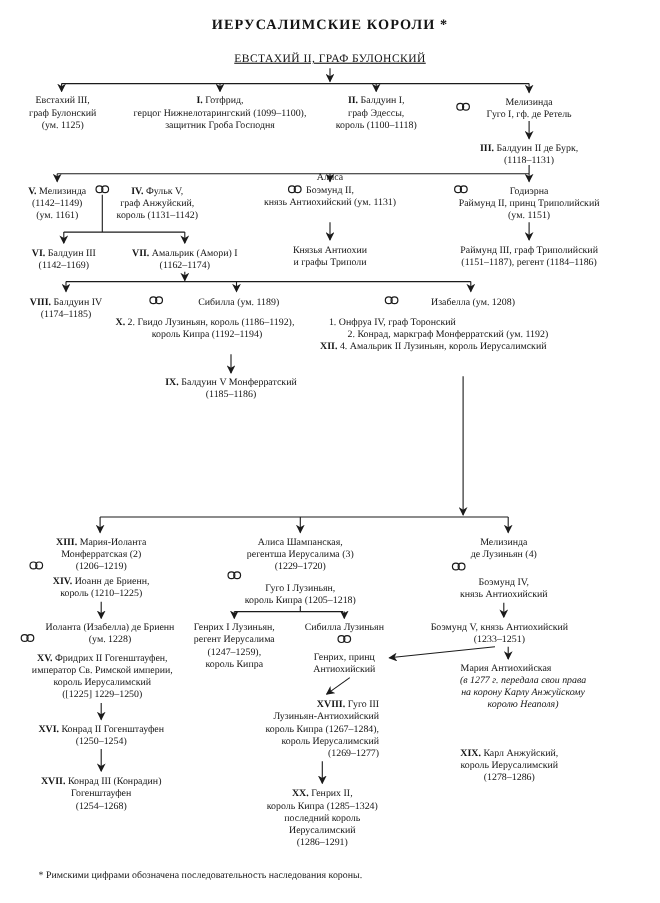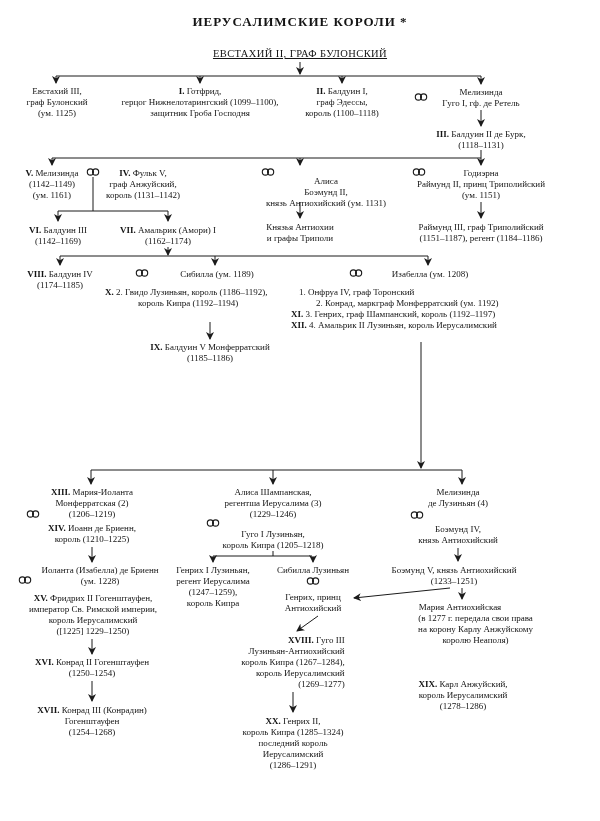--- a/index.html
+++ b/index.html
@@ -9,21 +9,21 @@
   .wire{stroke:#1b1b1b;stroke-width:1;fill:none;}
   .ring{fill:none;stroke:#1b1b1b;stroke-width:1.1;}
   .title{position:absolute;left:300px;top:14px;transform:translateX(-50%);
          font-size:13px;font-weight:bold;letter-spacing:1px;white-space:nowrap;}
   .rootname{position:absolute;left:300px;top:48px;transform:translateX(-50%);
          font-size:10.5px;letter-spacing:.4px;white-space:nowrap;text-decoration:underline;}
   .node{position:absolute;transform:translateX(-50%);text-align:center;white-space:nowrap;}
   .node.left{transform:none;text-align:left;}
   .ln{font-size:9px;line-height:11px;}
   .ln b{font-weight:bold;}
-  .ln.it{margin-left:31px;}
+  .ln.it{font-style:italic;margin-left:31px;}
   .footnote{position:absolute;left:35px;top:790px;font-size:9px;white-space:nowrap;}
 </style>
 </head>
 <body>
 
 <div id="canvas">
   <svg id="wires" width="600" height="821" viewBox="0 0 600 821">
     <defs>
       <marker id="arr" viewBox="0 0 8 8" refX="7" refY="4" markerWidth="8" markerHeight="8" markerUnits="userSpaceOnUse" orient="auto">
         <path d="M0,0 L8,4 L0,8 L2.3,4 Z" fill="#1b1b1b"></path>
@@ -144,21 +144,21 @@
       <div class="node" style="left: 52px; top: 168px;">
         <div class="ln"><b>V.</b> Мелизинда</div>
         <div class="ln">(1142–1149)</div>
         <div class="ln">(ум. 1161)</div>
       </div>
       <div class="node" style="left: 143px; top: 168px;">
         <div class="ln"><b>IV.</b> Фульк V,</div>
         <div class="ln">граф Анжуйский,</div>
         <div class="ln">король (1131–1142)</div>
       </div>
-      <div class="node" style="left: 300px; top: 176px; margin-left: 26px;">
+      <div class="node" style="left: 300px; top: 156px;">
         <div class="ln">Алиса</div>
         <div class="ln">Боэмунд II,</div>
         <div class="ln">князь Антиохийский (ум. 1131)</div>
       </div>
       <div class="node" style="left: 481px; top: 168px;">
         <div class="ln">Годиэрна</div>
         <div class="ln">Раймунд II, принц Триполийский</div>
         <div class="ln">(ум. 1151)</div>
       </div>
       <div class="node" style="left: 300px; top: 222px;">
@@ -187,40 +187,39 @@
       <div class="node left" style="left: 105px; top: 287px;">
         <div class="ln"><b>X.</b> 2. Гвидо Лузиньян, король (1186–1192),</div>
         <div class="ln" style="padding-left: 33px;">король Кипра (1192–1194)</div>
       </div>
       <div class="node" style="left: 430px; top: 269px;">
         <div class="ln">Изабелла (ум. 1208)</div>
       </div>
       <div class="node left" style="left: 291px; top: 287px;">
         <div class="ln" style="padding-left: 8px;">1. Онфруа IV, граф Торонский</div>
         <div class="ln" style="padding-left: 25px;">2. Конрад, маркграф Монферратский (ум. 1192)</div>
-        <div class="ln"><b>XI.</b> 3. Генрих, граф Шампанский, король (1192–1197)</div>
         <div class="ln"><b>XII.</b> 4. Амальрик II Лузиньян, король Иерусалимский</div>
       </div>
       <div class="node" style="left: 210px; top: 342px;">
         <div class="ln"><b>IX.</b> Балдуин V Монферратский</div>
         <div class="ln">(1185–1186)</div>
       </div>
       <div class="node" style="left: 92px; top: 487px;">
         <div class="ln"><b>XIII.</b> Мария-Иоланта</div>
         <div class="ln">Монферратская (2)</div>
         <div class="ln">(1206–1219)</div>
       </div>
       <div class="node" style="left: 92px; top: 523px;">
         <div class="ln"><b>XIV.</b> Иоанн де Бриенн,</div>
         <div class="ln">король (1210–1225)</div>
       </div>
       <div class="node" style="left: 273px; top: 487px;">
         <div class="ln">Алиса Шампанская,</div>
         <div class="ln">регентша Иерусалима (3)</div>
-        <div class="ln">(1229–1246)</div>
+        <div class="ln">(1229–1720)</div>
       </div>
       <div class="node" style="left: 273px; top: 529px;">
         <div class="ln">Гуго I Лузиньян,</div>
         <div class="ln">король Кипра (1205–1218)</div>
       </div>
       <div class="node" style="left: 458px; top: 487px;">
         <div class="ln">Мелизинда</div>
         <div class="ln">де Лузиньян (4)</div>
       </div>
       <div class="node" style="left: 458px; top: 524px;">
@@ -282,13 +281,14 @@
         <div class="ln">(1278–1286)</div>
       </div>
       <div class="node" style="left: 293px; top: 716px;">
         <div class="ln"><b>XX.</b> Генрих II,</div>
         <div class="ln">король Кипра (1285–1324)</div>
         <div class="ln">последний король</div>
         <div class="ln">Иерусалимский</div>
         <div class="ln">(1286–1291)</div>
       </div>
     </div>
+  <div class="footnote">* Римскими цифрами обозначена последовательность наследования короны.</div>
 </div>
 
 </body></html>

